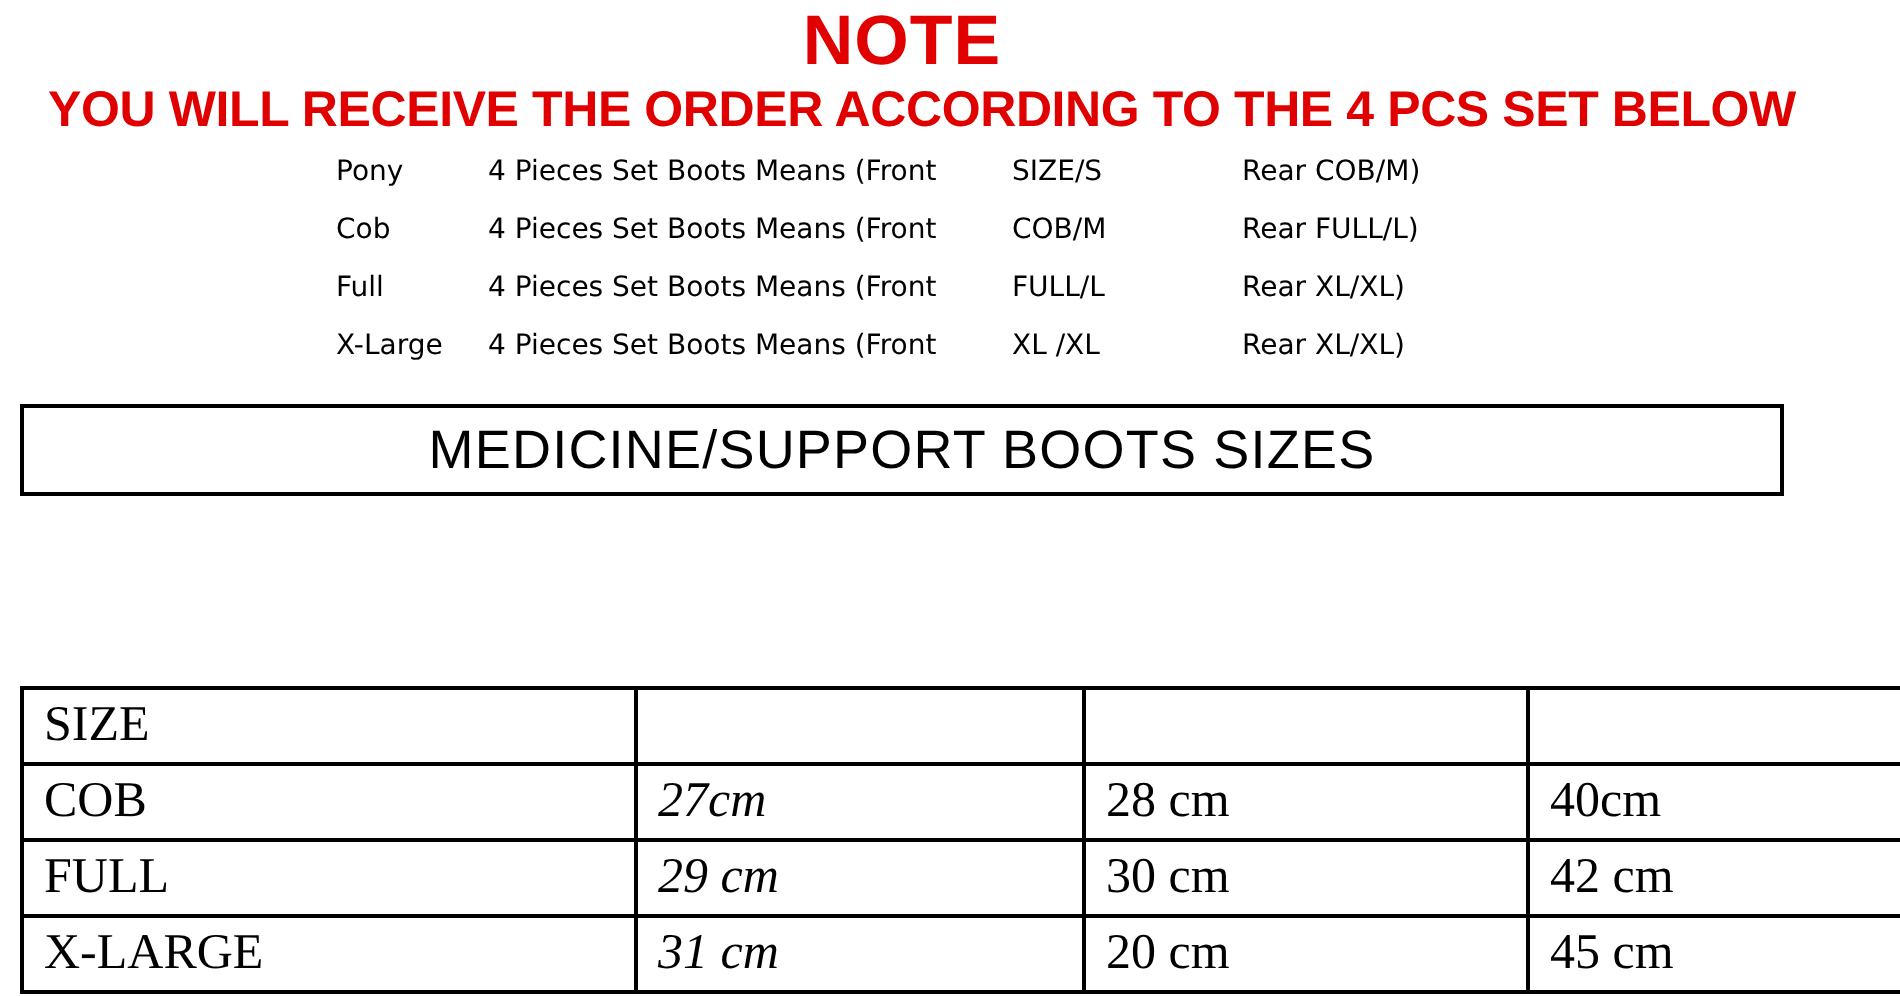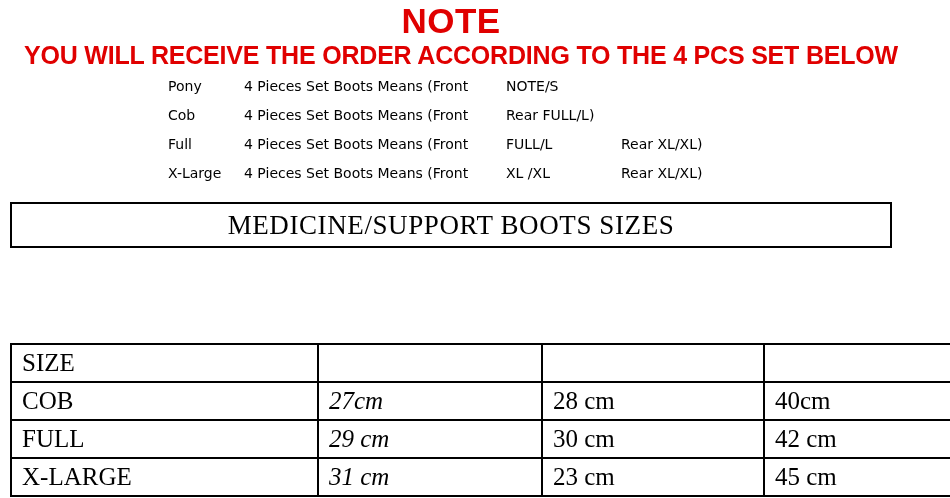--- a/index.html
+++ b/index.html
@@ -80,21 +80,21 @@
   
   .banner {
     margin: 14px 10px 0 10px;
     border: 2px solid #000000;
     height: 42px;
     display: flex;
     align-items: center;
     justify-content: center;
   }
   .banner-text {
-    font-family: Liberation Serif, serif;
+    font-family: Liberation Sans, sans-serif;
     font-size: 27px;
     letter-spacing: 0.6px;
   }
 
   
   .table-wrap {
     position: absolute;
     left: 10px;
     top: 343px;
     width: 930px;
@@ -124,25 +124,27 @@
 <div class="page">
 
   <div class="note-title">NOTE</div>
   <div class="note-sub">YOU WILL RECEIVE THE ORDER ACCORDING TO THE 4 PCS SET BELOW</div>
 
 
   <div class="set-rows">
     <div class="set-row">
       <span class="col-size">Pony</span>
       <span class="col-means">4 Pieces Set Boots Means (Front</span>
-      <span class="col-front">NOTE/S</span>
+      <span class="col-front">SIZE/S</span>
+      <span class="col-rear">Rear COB/M)</span>
     </div>
     <div class="set-row">
       <span class="col-size">Cob</span>
       <span class="col-means">4 Pieces Set Boots Means (Front</span>
+      <span class="col-front">COB/M</span>
       <span class="col-rear">Rear FULL/L)</span>
     </div>
     <div class="set-row">
       <span class="col-size">Full</span>
       <span class="col-means">4 Pieces Set Boots Means (Front</span>
       <span class="col-front">FULL/L</span>
       <span class="col-rear">Rear XL/XL)</span>
     </div>
     <div class="set-row">
       <span class="col-size">X-Large</span>
@@ -173,20 +175,20 @@
         </tr>
         <tr>
           <td class="c0">FULL</td>
           <td class="c1">29 cm</td>
           <td class="c2">30 cm</td>
           <td class="c3">42 cm</td>
         </tr>
         <tr>
           <td class="c0">X-LARGE</td>
           <td class="c1">31 cm</td>
-          <td class="c2">23 cm</td>
+          <td class="c2">20 cm</td>
           <td class="c3">45 cm</td>
         </tr>
       </tbody>
     </table>
   </div>
 
 </div>
 
 </body></html>

